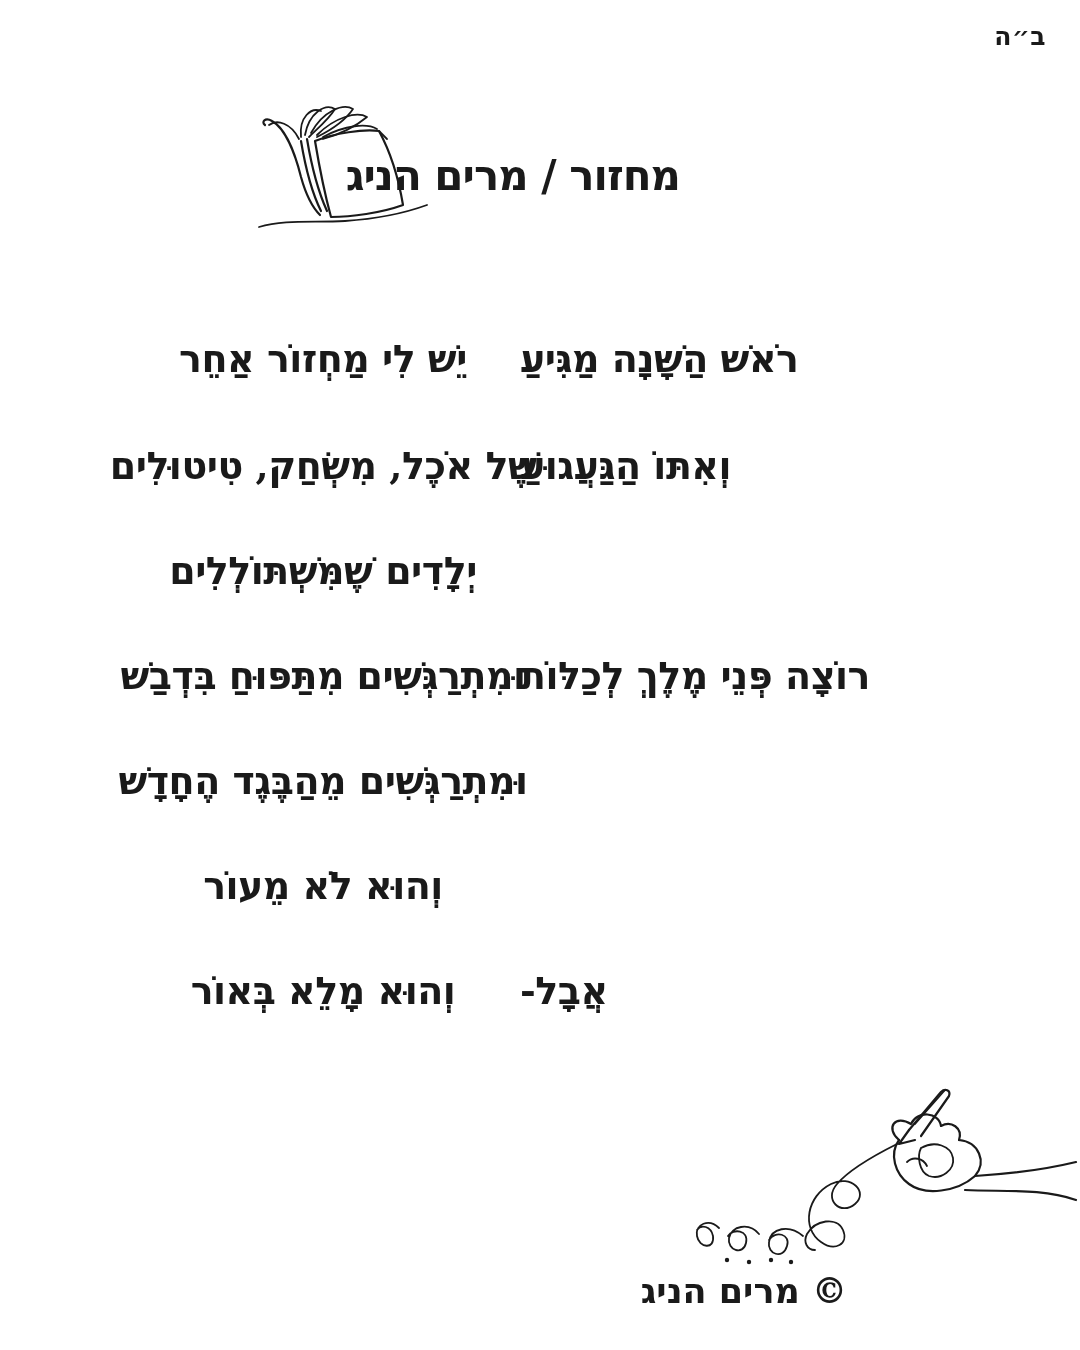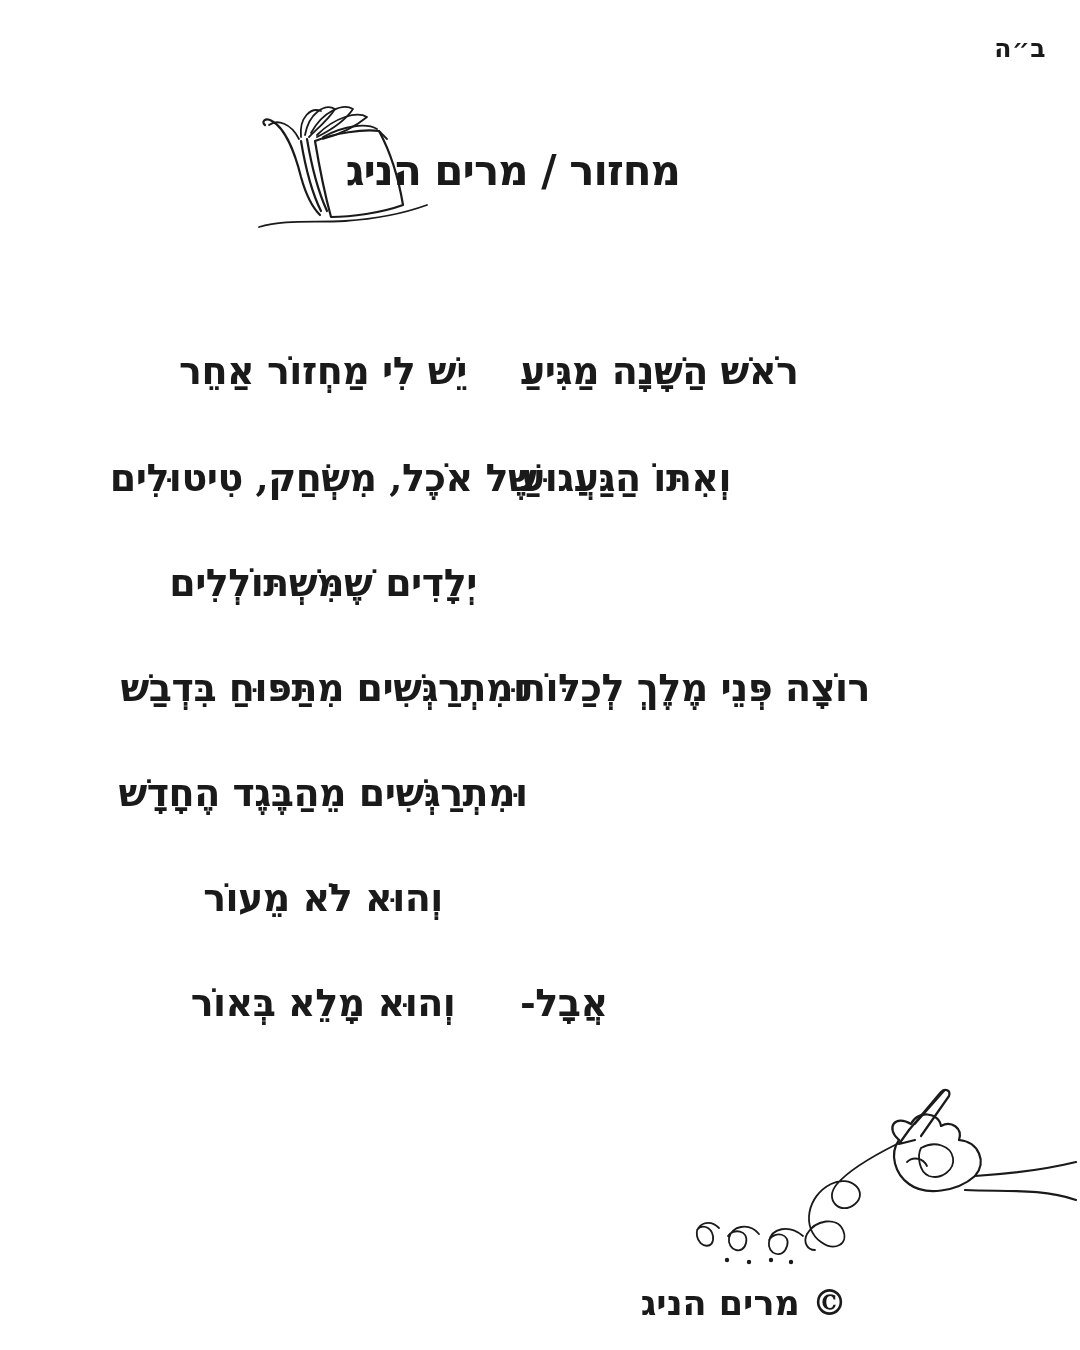--- a/index.html
+++ b/index.html
@@ -1,23 +1,23 @@
 <!DOCTYPE html>
 <html lang="he"><head>
 <meta charset="utf-8">
 <style>
   html,body{margin:0;padding:0;}
   body{
     width:1080px;height:1350px;position:relative;overflow:hidden;
     background:#ffffff;color:#1a1a1a;
     font-family:"DejaVu Serif","DejaVu Sans",serif;
   }
-  .heb{direction:rtl;font-weight:bold;white-space:nowrap;margin-top:12px;}
+  .heb{direction:rtl;font-weight:bold;white-space:nowrap;}
   .bsd{position:absolute;top:22px;right:34px;font-size:25px;letter-spacing:0.5px;}
-  .header-title{position:absolute;top:134px;right:400px;font-size:42px;letter-spacing:-1px;}
+  .header-title{position:absolute;top:151px;right:400px;font-size:42px;letter-spacing:-1px;}
   .book-art{position:absolute;left:255px;top:95px;}
   .poem-row{position:absolute;left:0;width:1080px;height:76px;}
   .cell-r{position:absolute;left:520px;width:545px;text-align:left;font-size:38px;letter-spacing:-0.5px;}
   .cell-l{position:absolute;left:48px;width:550px;text-align:center;font-size:38px;letter-spacing:-0.5px;}
   .sig-art{position:absolute;left:683px;top:1078px;}
   .credit{position:absolute;top:1270px;right:233px;font-size:35px;}
   svg{display:block;}
   .stroke{fill:none;stroke:#1a1a1a;stroke-width:2.2;stroke-linecap:round;stroke-linejoin:round;}
   .stroke-thin{fill:none;stroke:#1a1a1a;stroke-width:1.8;stroke-linecap:round;stroke-linejoin:round;}
 </style>

